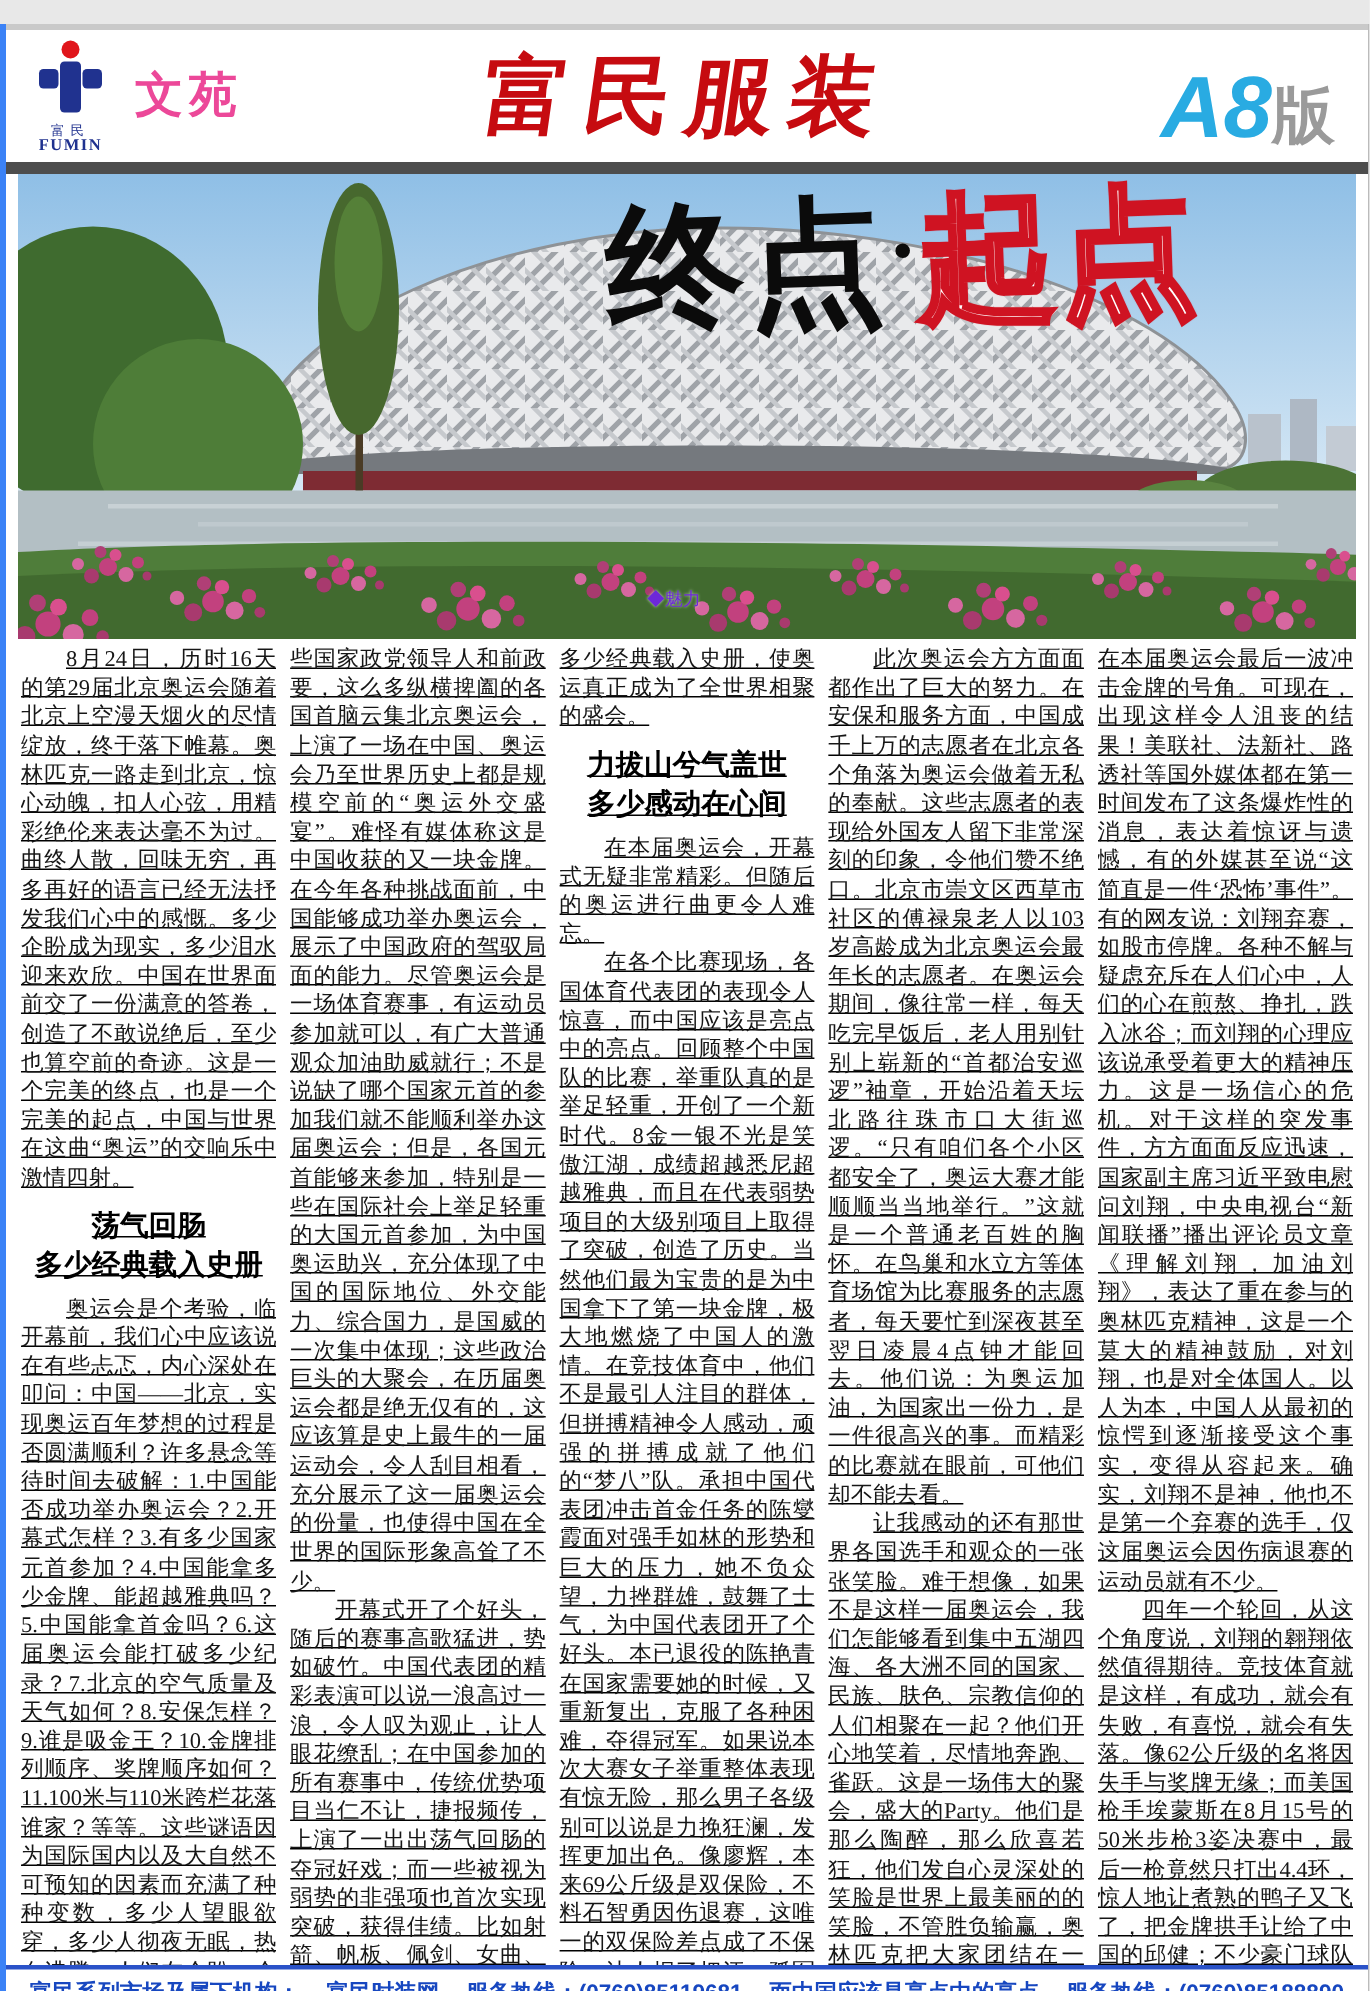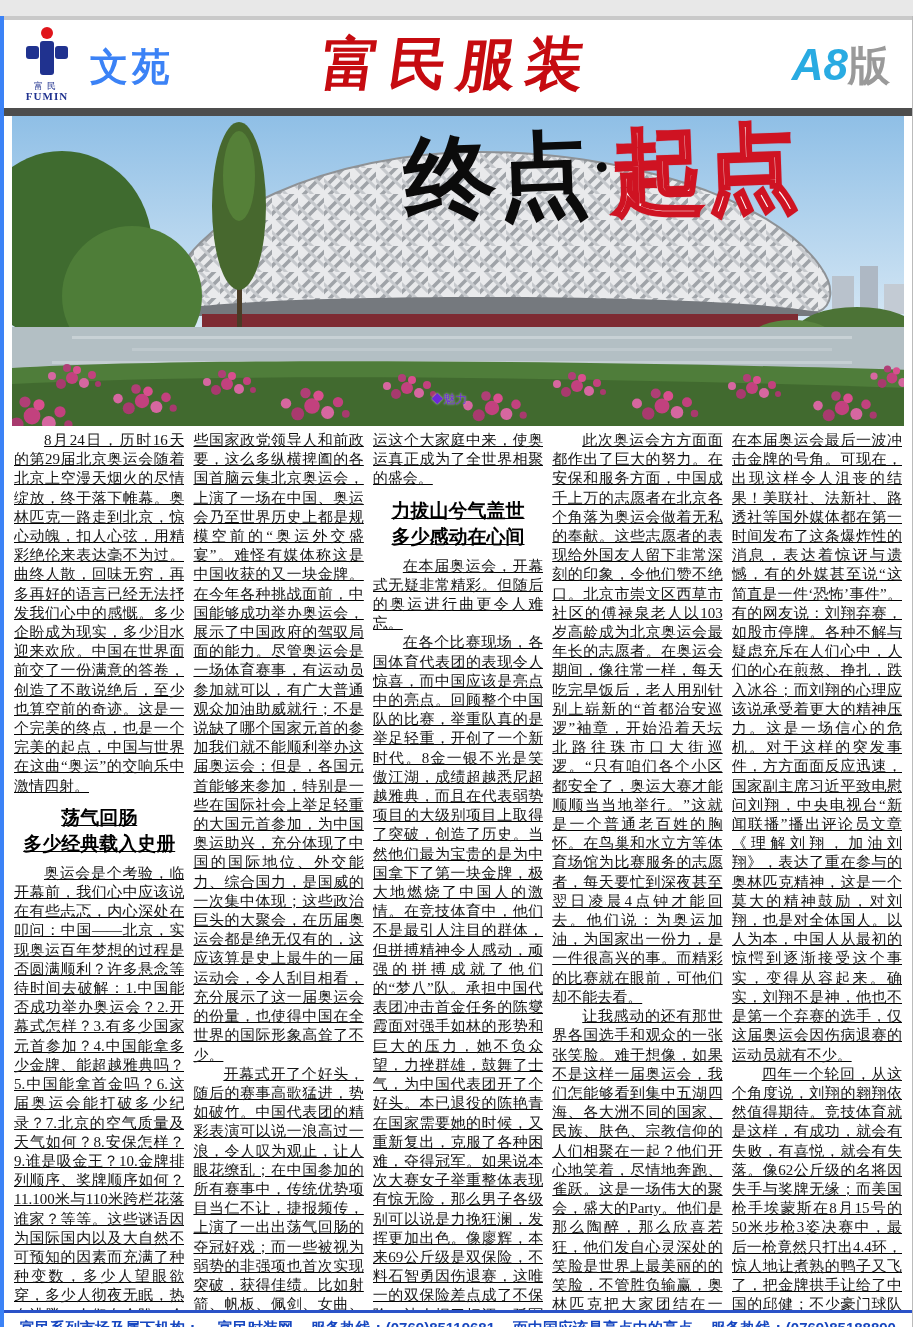--- a/index.html
+++ b/index.html
@@ -5,27 +5,27 @@
   html,body{margin:0;padding:0;background:#e8e8e8;}
   .page{position:relative;width:913px;height:1327px;margin:16px auto;background:#fff;
         box-sizing:border-box;border-left:4px solid #3b82f6;border-right:1px solid #bbb;
         font-family:"Liberation Serif",serif;overflow:hidden;}
   .topstrip{height:4px;background:#c9c9c9;}
   
   header{position:relative;height:88px;background:#fff;}
   .logo{position:absolute;left:14px;top:6px;width:58px;text-align:center;}
   .logo .cn{font-size:9px;color:#20328f;letter-spacing:4px;line-height:9px;}
   .logo .en{font-size:11px;color:#20328f;font-weight:bold;letter-spacing:1px;line-height:11px;}
-  .section{position:absolute;left:86px;top:22px;font-size:38px;font-weight:bold;color:#3b82f6;
+  .section{position:absolute;left:86px;top:22px;font-size:32px;font-weight:bold;color:#ec4899;
            font-family:Liberation Sans, sans-serif;letter-spacing:4px;}
   .masthead{position:absolute;left:0;right:0;top:6px;text-align:center;color:#c60b10;
             font-size:58px;font-weight:900;letter-spacing:10px;transform:skewX(-8deg);
             font-family:"Liberation Serif",serif;}
   .pageno{position:absolute;right:22px;top:18px;font-family:"Liberation Sans",sans-serif;}
-  .pageno .a8{font-size:44px;font-weight:900;font-style:italic;color:#29abe2;}
+  .pageno .a8{font-size:58px;font-weight:900;font-style:italic;color:#29abe2;}
   .pageno .ban{font-size:42px;font-weight:900;color:#9a9a9a;}
   .rule{height:8px;background:#4d4d4d;}
   
   .photo{position:relative;height:310px;margin:0 8px;overflow:hidden;background:#bcd6ea;}
   .photo svg{position:absolute;inset:0;display:block;}
   .headline{position:absolute;top:-4px;left:392px;white-space:nowrap;transform:rotate(-2deg);
             font-weight:900;font-family:"Liberation Serif",serif;}
   .hl-black{font-size:92px;color:#0b0b0b;letter-spacing:2px;}
   .hl-dot{font-size:60px;color:#0b0b0b;vertical-align:18px;}
   .hl-red{font-size:92px;color:#ffffff;-webkit-text-stroke:3px #cf1322;
@@ -151,21 +151,21 @@
           <div>荡气回肠</div>
           <div>多少经典载入史册</div>
         </div>
         <p class="col-p">奥运会是个考验，临开幕前，我们心中应该说在有些忐忑，内心深处在叩问：中国——北京，实现奥运百年梦想的过程是否圆满顺利？许多悬念等待时间去破解：1.中国能否成功举办奥运会？2.开幕式怎样？3.有多少国家元首参加？4.中国能拿多少金牌、能超越雅典吗？5.中国能拿首金吗？6.这届奥运会能打破多少纪录？7.北京的空气质量及天气如何？8.安保怎样？9.谁是吸金王？10.金牌排列顺序、奖牌顺序如何？11.100米与110米跨栏花落谁家？等等。这些谜语因为国际国内以及大自然不可预知的因素而充满了种种变数，多少人望眼欲穿，多少人彻夜无眠，热血沸腾。人们在企盼，企盼平安，企盼梦想，企盼奇迹，企盼灿烂。</p>
       </div>
     <div class="col">
         <p class="col-p noind">些国家政党领导人和前政要，这么多纵横捭阖的各国首脑云集北京奥运会，上演了一场在中国、奥运会乃至世界历史上都是规模空前的“奥运外交盛宴”。难怪有媒体称这是中国收获的又一块金牌。在今年各种挑战面前，中国能够成功举办奥运会，展示了中国政府的驾驭局面的能力。尽管奥运会是一场体育赛事，有运动员参加就可以，有广大普通观众加油助威就行；不是说缺了哪个国家元首的参加我们就不能顺利举办这届奥运会；但是，各国元首能够来参加，特别是一些在国际社会上举足轻重的大国元首参加，为中国奥运助兴，充分体现了中国的国际地位、外交能力、综合国力，是国威的一次集中体现；这些政治巨头的大聚会，在历届奥运会都是绝无仅有的，这应该算是史上最牛的一届运动会，令人刮目相看，充分展示了这一届奥运会的份量，也使得中国在全世界的国际形象高耸了不少。</p>
         <p class="col-p">开幕式开了个好头，随后的赛事高歌猛进，势如破竹。中国代表团的精彩表演可以说一浪高过一浪，令人叹为观止，让人眼花缭乱；在中国参加的所有赛事中，传统优势项目当仁不让，捷报频传，上演了一出出荡气回肠的夺冠好戏；而一些被视为弱势的非强项也首次实现突破，获得佳绩。比如射箭、帆板、佩剑、女曲、链球等，摘金夺银，这说明中国体育竞技正在全面崛起。中国如愿拿到了金牌总数第一，实现了历史性的突破。国际奥委会终身名誉主席萨马兰奇基于中国的体育佳绩感叹：北京奥运会是最成功的一届奥运会。中国独秀于林，其它国家也可圈可点，像菲尔普斯，拿金牌都拿得手软，破纪录也破得随心所欲。像博尔特，百米冲刺已经是表演了。这传递着本届奥运会两个最大特色：一是记录破得多，特别是一些热门项目；二是百花齐放，群雄并起。在水立方，仅菲尔普斯一个人，就打破了7项世界纪录；在鸟巢，最引人注目的百米大战，博尔特轻松破纪录，而200米，他也技高一筹，打破纪录；超越了刘易斯，成为名副其实的双料新飞人。博尔特是牙买加人，这个22岁的年轻人用不到6年的时间成为国际巨星，真是太神奇了。像博尔特这样来自不知名小国的选手创造佳绩的，在本届奥运会的还有很多，这也使更多的陌生国家走进我们的视野，他们的优异表现冲击着世界体坛的格局，很多传统的体育强国受到了挑战也预示着竞技体育到了改朝换代的新时期，一个更加多元化的体育竞技局面已经形成。奥运会不再是几个体育大国表演的舞台，更多的人参与奥运比赛，更多的国家加入到奥</p>
       </div>
     <div class="col">
-        <p class="col-p noind">运这个大家庭中来，使奥运真正成为了全世界相聚的盛会。</p>
+        <p class="col-p noind">多少经典载入史册，使奥运真正成为了全世界相聚的盛会。</p>
         <div class="col-h">
           <div>力拔山兮气盖世</div>
           <div>多少感动在心间</div>
         </div>
         <p class="col-p">在本届奥运会，开幕式无疑非常精彩。但随后的奥运进行曲更令人难忘。</p>
         <p class="col-p">在各个比赛现场，各国体育代表团的表现令人惊喜，而中国应该是亮点中的亮点。回顾整个中国队的比赛，举重队真的是举足轻重，开创了一个新时代。8金一银不光是笑傲江湖，成绩超越悉尼超越雅典，而且在代表弱势项目的大级别项目上取得了突破，创造了历史。当然他们最为宝贵的是为中国拿下了第一块金牌，极大地燃烧了中国人的激情。在竞技体育中，他们不是最引人注目的群体，但拼搏精神令人感动，顽强的拼搏成就了他们的“梦八”队。承担中国代表团冲击首金任务的陈燮霞面对强手如林的形势和巨大的压力，她不负众望，力挫群雄，鼓舞了士气，为中国代表团开了个好头。本已退役的陈艳青在国家需要她的时候，又重新复出，克服了各种困难，夺得冠军。如果说本次大赛女子举重整体表现有惊无险，那么男子各级别可以说是力挽狂澜，发挥更加出色。像廖辉，本来69公斤级是双保险，不料石智勇因伤退赛，这唯一的双保险差点成了不保险，让人捏了把汗，孤军奋战的他在抓举第一把失利的局面下，奋勇完成了后面的任务，使这块中国代表团很有胜算的金牌没有旁落。应该说，中国举重军团不但超额完成了任务，而且打出了气势。他们在比赛现场的一声声震天吼，把中国人固有的不屈不挠精神显露得淋漓尽致，真所谓力拔山兮气盖世，令人感动。可以说，这种精神贯穿了整个赛事。像体操、水上项目、柔道、射箭、击剑、曲棍球、拳击、沙滩排球等，都是在与对手水平相近或处于劣势的情况下，实现了突破。</p>
       </div>
     <div class="col">
         <p class="col-p">此次奥运会方方面面都作出了巨大的努力。在安保和服务方面，中国成千上万的志愿者在北京各个角落为奥运会做着无私的奉献。这些志愿者的表现给外国友人留下非常深刻的印象，令他们赞不绝口。北京市崇文区西草市社区的傅禄泉老人以103岁高龄成为北京奥运会最年长的志愿者。在奥运会期间，像往常一样，每天吃完早饭后，老人用别针别上崭新的“首都治安巡逻”袖章，开始沿着天坛北路往珠市口大街巡逻。“只有咱们各个小区都安全了，奥运大赛才能顺顺当当地举行。”这就是一个普通老百姓的胸怀。在鸟巢和水立方等体育场馆为比赛服务的志愿者，每天要忙到深夜甚至翌日凌晨4点钟才能回去。他们说：为奥运加油，为国家出一份力，是一件很高兴的事。而精彩的比赛就在眼前，可他们却不能去看。</p>
         <p class="col-p">让我感动的还有那世界各国选手和观众的一张张笑脸。难于想像，如果不是这样一届奥运会，我们怎能够看到集中五湖四海、各大洲不同的国家、民族、肤色、宗教信仰的人们相聚在一起？他们开心地笑着，尽情地奔跑、雀跃。这是一场伟大的聚会，盛大的Party。他们是那么陶醉，那么欣喜若狂，他们发自心灵深处的笑脸是世界上最美丽的的笑脸，不管胜负输赢，奥林匹克把大家团结在一起。</p>

